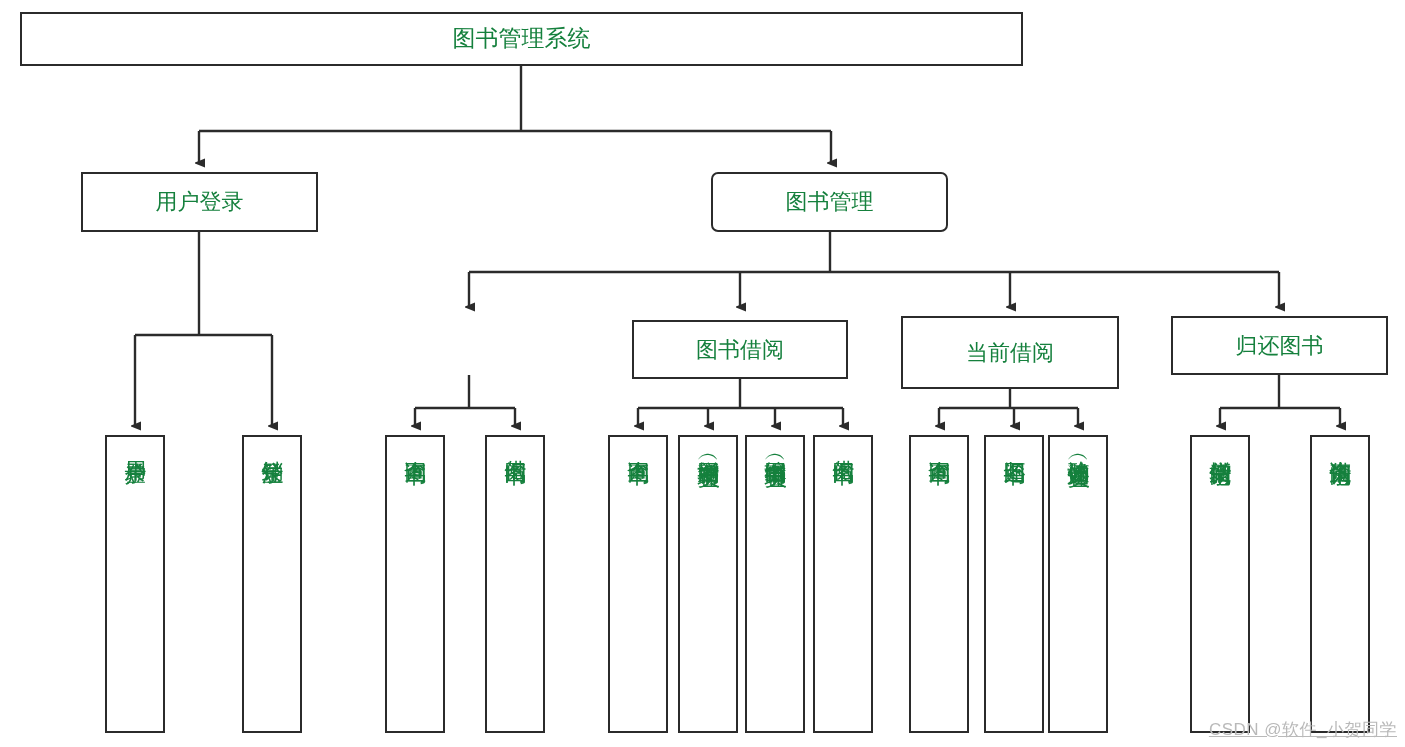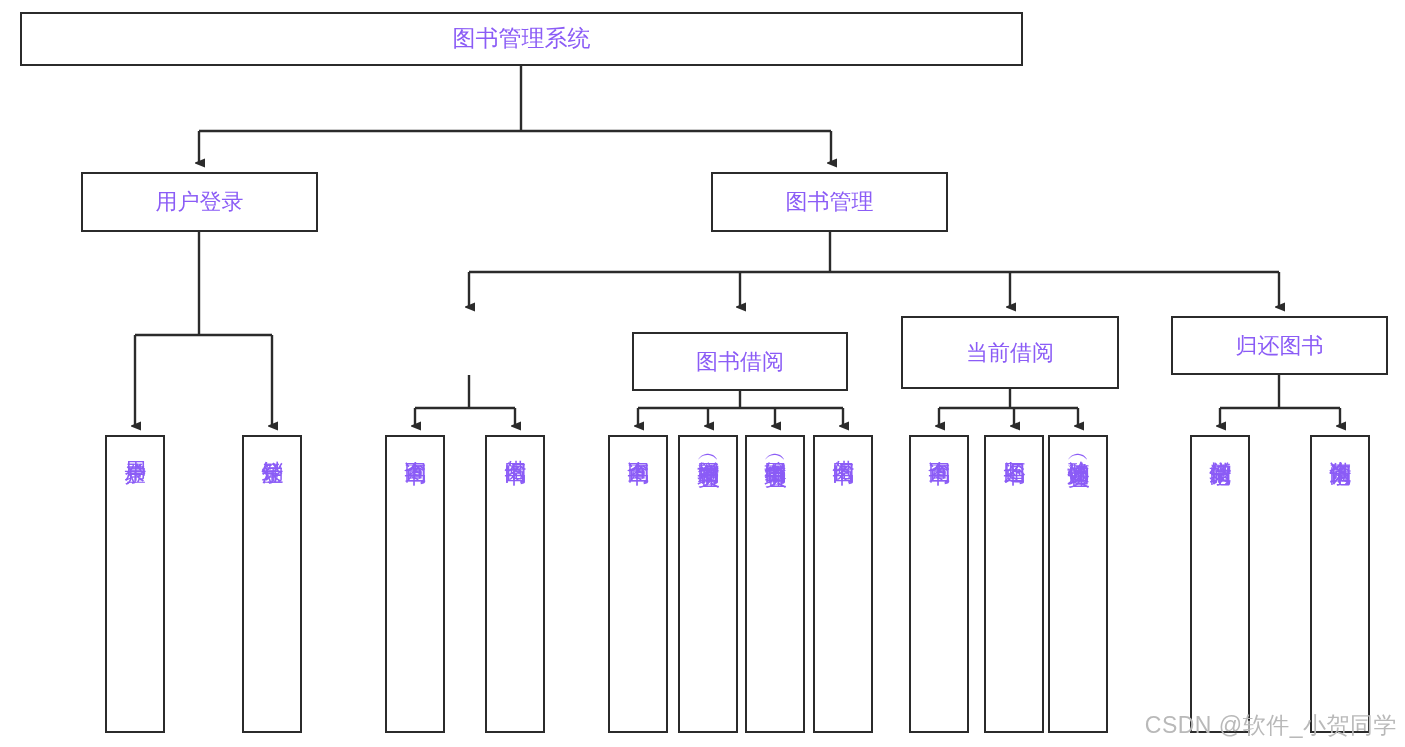--- a/index.html
+++ b/index.html
@@ -14,21 +14,21 @@
   svg.lines{position:absolute;left:0;top:0;width:1405px;height:747px;pointer-events:none;}
 
   .node{
     position:absolute;
     box-sizing:border-box;
     background:#ffffff;
     border:2px solid #2b2b2b;
     display:flex;
     align-items:center;
     justify-content:center;
-    color:#8b5cf6;
+    color:#15803d;
     z-index:2;
   }
   .node .txt{
     display:block;
     text-align:center;
     line-height:1.18;
     white-space:nowrap;
   }
   .lvl1 .txt{font-size:23px;}
   .lvl2 .txt{font-size:22px;}
@@ -46,25 +46,26 @@
     line-height:1.22;
     letter-spacing:1px;
     white-space:normal;
     max-height:280px;
   }
 
   #watermark{
     position:absolute;
     right:8px;
     bottom:6px;
-    font-size:23px;
+    font-size:17px;
     color:#b9b9b9;
     z-index:5;
     white-space:nowrap;
     letter-spacing:0.5px;
+    text-decoration:underline;
   }
 </style>
 </head>
 <body>
 
 <div id="canvas">
 
   <svg class="lines" viewBox="0 0 1405 747" xmlns="http://www.w3.org/2000/svg">
     <defs>
       <marker id="arrow" markerWidth="10" markerHeight="10" refX="5" refY="6" orient="auto" markerUnits="userSpaceOnUse">
@@ -115,25 +116,25 @@
     </g>
   </svg>
 
   <div class="node lvl1" style="left:20px;top:12px;width:1003px;height:54px;">
     <span class="txt">图书管理系统</span>
   </div>
 
   <div class="node lvl2" style="left:81px;top:172px;width:237px;height:60px;">
     <span class="txt">用户登录</span>
   </div>
-  <div class="node lvl2" style="left:711px;top:172px;width:237px;height:60px;">
+  <div class="node lvl2" style="left:711px;top:172px;width:237px;height:60px;border-radius:7px;">
     <span class="txt">图书管理</span>
   </div>
 
-  <div class="node lvl3" style="left:632px;top:332px;width:216px;height:59px;">
+  <div class="node lvl3" style="left:632px;top:320px;width:216px;height:59px;">
     <span class="txt">图书借阅</span>
   </div>
   <div class="node lvl3" style="left:901px;top:316px;width:218px;height:73px;">
     <span class="txt">当前借阅</span>
   </div>
   <div class="node lvl3" style="left:1171px;top:316px;width:217px;height:59px;">
     <span class="txt">归还图书</span>
   </div>
 
   <div class="node leaf" style="left:105px;top:435px;width:60px;height:298px;">

